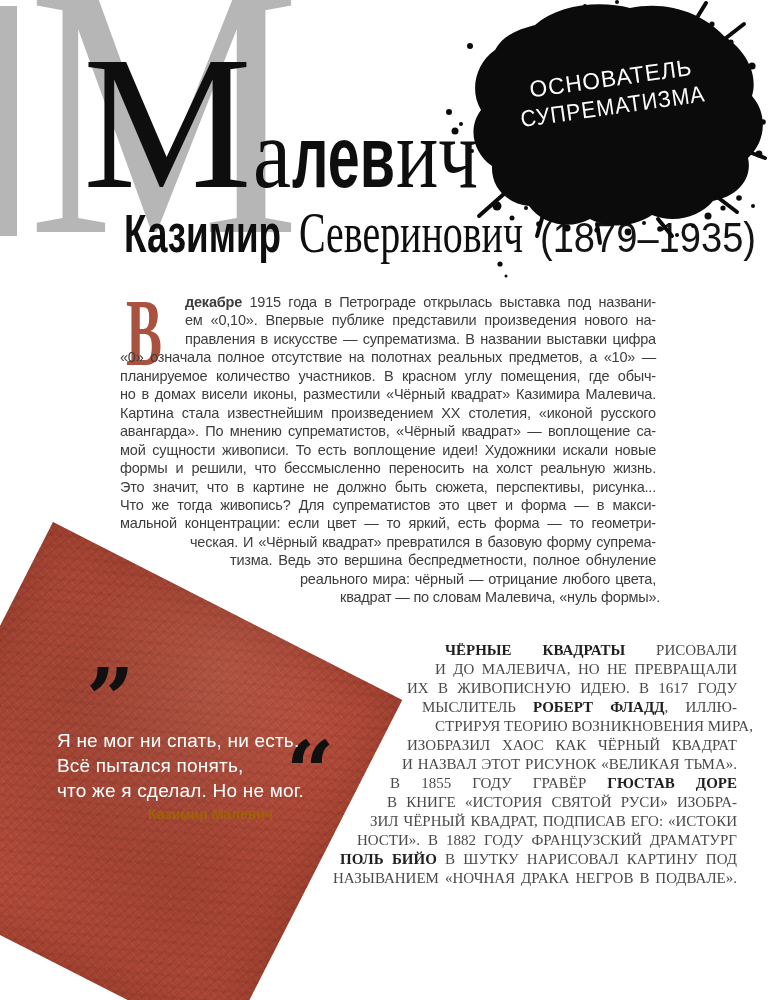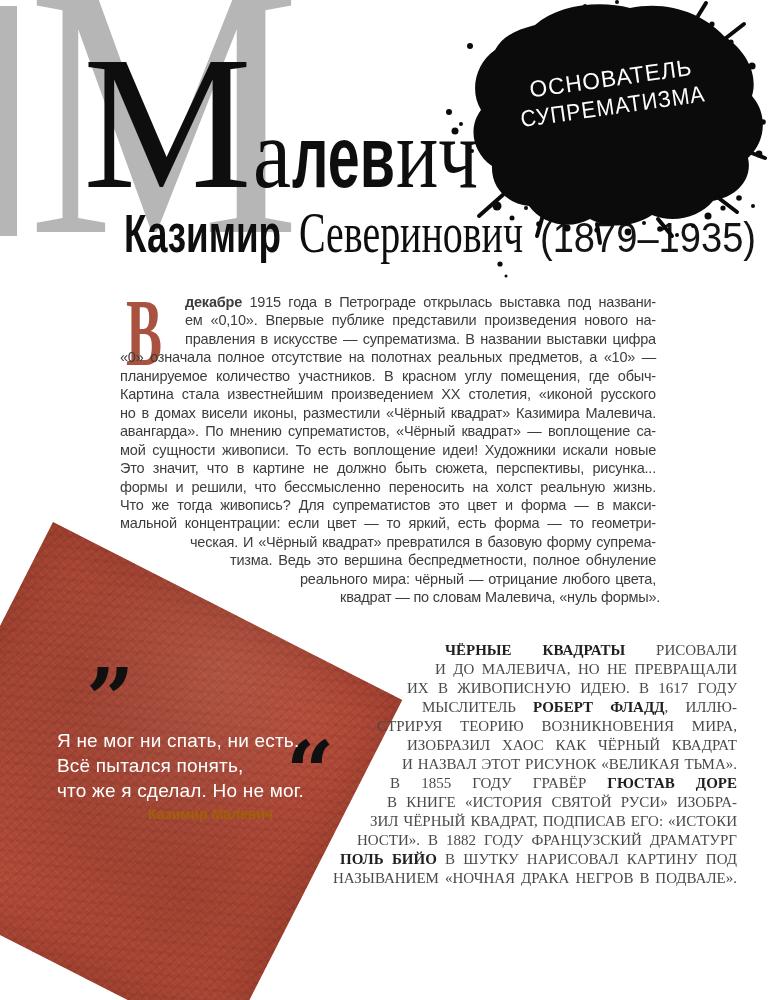--- a/index.html
+++ b/index.html
@@ -56,21 +56,21 @@
            font-size:19px;line-height:25px;letter-spacing:.2px;}
   .q-author{position:absolute;left:148px;top:806px;color:#a16207;font-weight:bold;
             font-size:14px;}
 
   
   .aside{position:absolute;left:333px;top:641px;width:404px;color:#4a4a4a;
          font-size:15px;line-height:19px;font-family:Liberation Serif, serif;}
   .al{text-align:justify;text-align-last:justify;white-space:nowrap;}
   .al .ab{font-weight:bold;color:#1f1f1f;}
   .a1{margin-left:112px}.a2{margin-left:102px}.a3{margin-left:74px}.a4{margin-left:89px}
-  .a5{margin-left:44px}.a6{margin-left:74px}.a7{margin-left:69px}.a8{margin-left:57px}
+  .a5{margin-left:102px}.a6{margin-left:74px}.a7{margin-left:69px}.a8{margin-left:57px}
   .a9{margin-left:54px}.a10{margin-left:37px}.a11{margin-left:27px}.a12{margin-left:24px}
   .a13{margin-left:7px}.a14{margin-left:0}
 </style>
 </head>
 <body>
 
 <div class="page">
 
   <div class="watermark">М</div>
   <div class="left-stripe"></div>
@@ -145,26 +145,26 @@
   <svg class="dropcap-svg" width="60" height="75" viewBox="0 0 60 75">
     <text x="0" y="64" font-family="Liberation Serif,serif" font-weight="bold" font-size="95" fill="#a8523f" textLength="36" lengthAdjust="spacingAndGlyphs">В</text>
   </svg>
 
   <div class="article">
     <div class="bl i1"><b class="lw">декабре</b><span> 1915 года в Петрограде открылась выставка под названи-</span></div>
     <div class="bl i1">ем «0,10». Впервые публике представили произведения нового на-</div>
     <div class="bl i1">правления в искусстве — супрематизма. В названии выставки цифра</div>
     <div class="bl">«0» означала полное отсутствие на полотнах реальных предметов, а «10» —</div>
     <div class="bl">планируемое количество участников. В красном углу помещения, где обыч-</div>
+    <div class="bl">но в домах висели иконы, разместили «Чёрный квадрат» Казимира Малевича.</div>
     <div class="bl">Картина стала известнейшим произведением XX столетия, «иконой русского</div>
-    <div class="bl">но в домах висели иконы, разместили «Чёрный квадрат» Казимира Малевича.</div>
     <div class="bl">авангарда». По мнению супрематистов, «Чёрный квадрат» — воплощение са-</div>
     <div class="bl">мой сущности живописи. То есть воплощение идеи! Художники искали новые</div>
+    <div class="bl">формы и решили, что бессмысленно переносить на холст реальную жизнь.</div>
     <div class="bl">Это значит, что в картине не должно быть сюжета, перспективы, рисунка...</div>
-    <div class="bl">формы и решили, что бессмысленно переносить на холст реальную жизнь.</div>
     <div class="bl">Что же тогда живопись? Для супрематистов это цвет и форма — в макси-</div>
     <div class="bl">мальной концентрации: если цвет — то яркий, есть форма — то геометри-</div>
     <div class="bl t14">ческая. И «Чёрный квадрат» превратился в базовую форму супрема-</div>
     <div class="bl t15">тизма. Ведь это вершина беспредметности, полное обнуление</div>
     <div class="bl t16">реального мира: чёрный — отрицание любого цвета,</div>
     <div class="bl t17">квадрат — по словам Малевича, «нуль формы».</div>
   </div>
 
   <div class="q-open">”</div>
   <div class="q-close">“</div>

